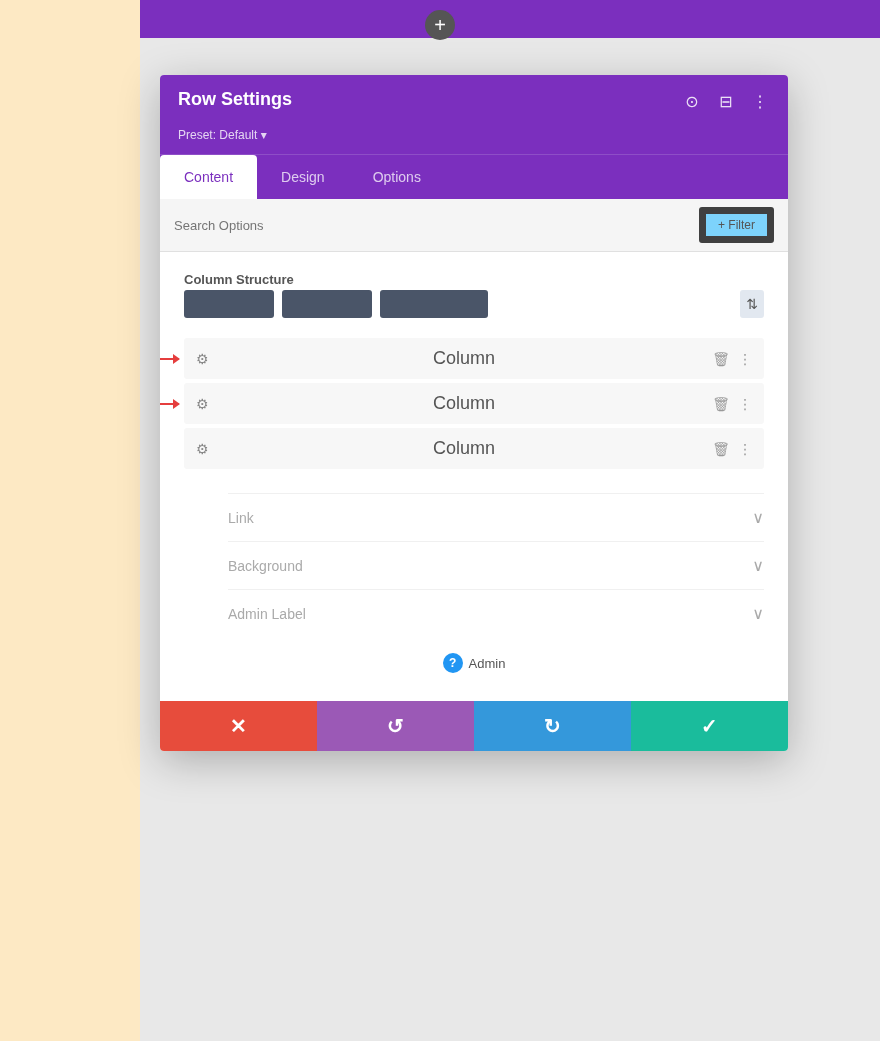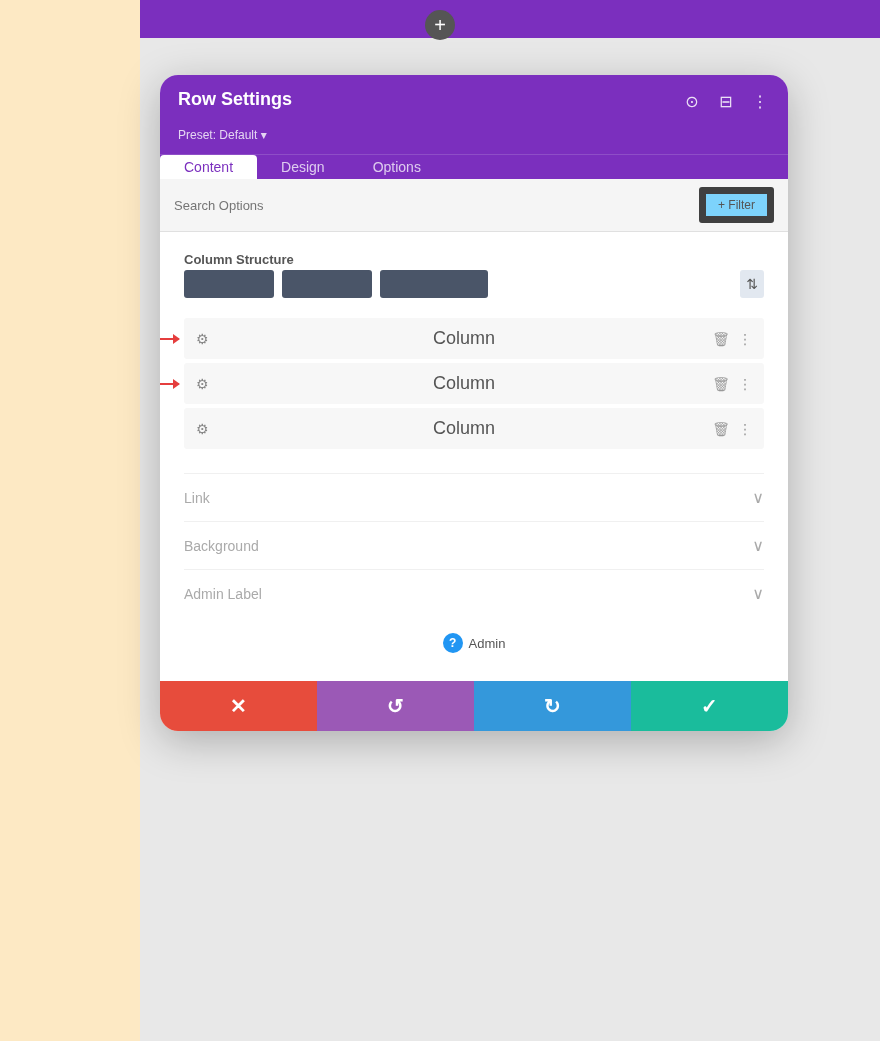--- a/index.html
+++ b/index.html
@@ -51,21 +51,21 @@
       z-index: 10;
     }
 
     
     .modal {
       position: absolute;
       top: 75px;
       left: 160px;
       width: 628px;
       background: white;
-      border-radius: 18px;
+      border-radius: 4px;
       overflow: hidden;
       box-shadow: 0 10px 40px rgba(0,0,0,0.25);
       z-index: 100;
     }
 
     
     .modal-header {
       background: #7b2fbe;
       padding: 14px 18px 12px;
       display: flex;
@@ -101,21 +101,21 @@
     }
 
     
     .modal-tabs {
       background: #7b2fbe;
       display: flex;
       padding: 0 0;
       border-top: 1px solid rgba(255,255,255,0.15);
     }
     .tab {
-      padding: 4px 24px;
+      padding: 14px 24px;
       color: rgba(255,255,255,0.75);
       font-size: 14px;
       cursor: pointer;
       font-weight: 500;
     }
     .tab.active {
       background: white;
       color: #7b2fbe;
       border-radius: 4px 4px 0 0;
     }
@@ -253,20 +253,21 @@
     }
 
     
     .accordion-section {
       border-top: 1px solid #f0f0f0;
       padding: 14px 0;
       display: flex;
       align-items: center;
       justify-content: space-between;
       cursor: pointer;
+      margin-left: 44px;
     }
     .accordion-label {
       font-size: 14px;
       color: #aaa;
       font-weight: 500;
     }
     .accordion-chevron {
       color: #aaa;
       font-size: 16px;
     }

